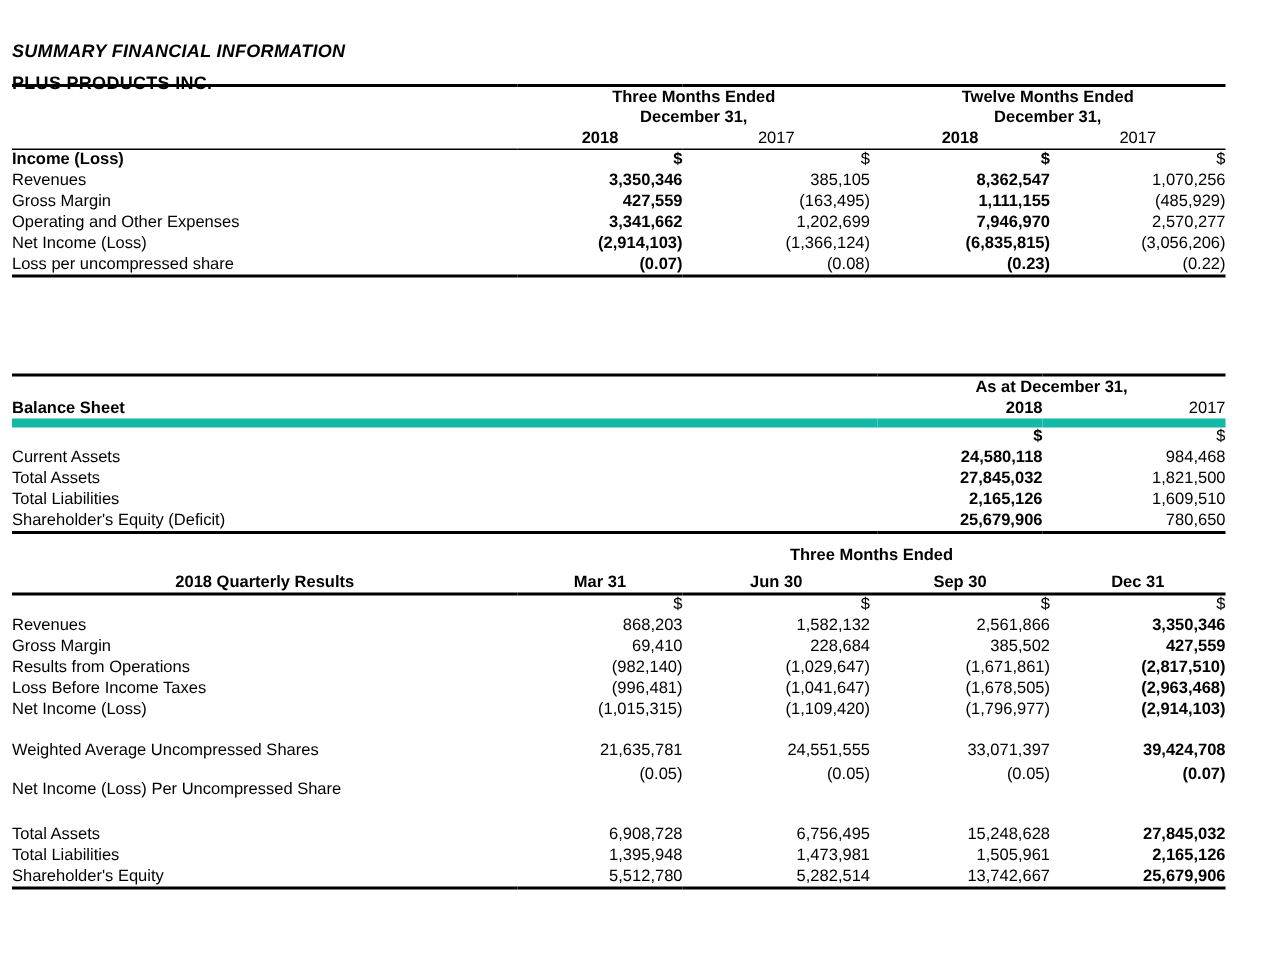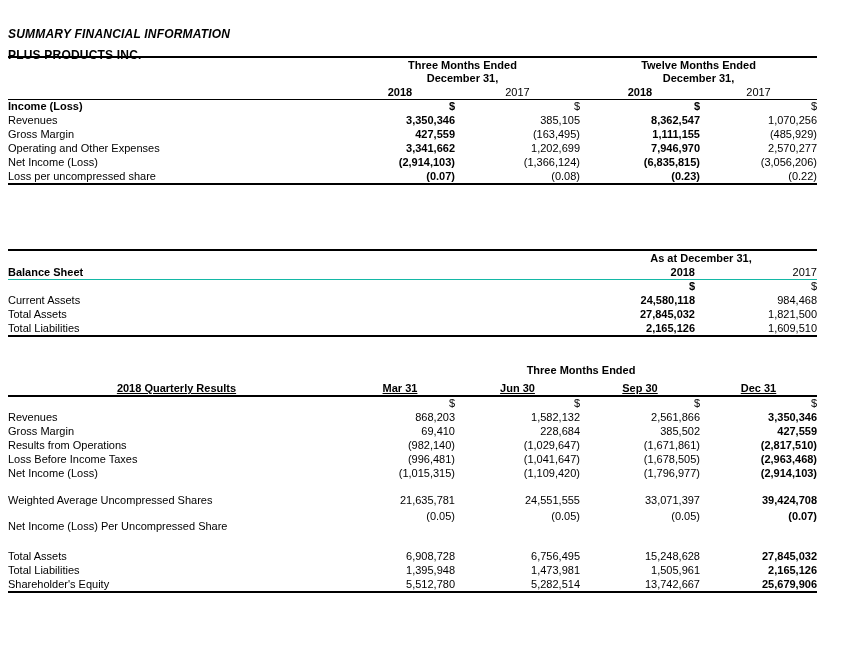--- a/index.html
+++ b/index.html
@@ -11,25 +11,25 @@
   td{padding:0;vertical-align:bottom;white-space:nowrap;overflow:visible;height:14px;line-height:13px;}
   .num{text-align:right;}
   .ctr{text-align:center;}
   .b{font-weight:bold;}
   tr.grp td{height:13px;line-height:12px;}
   tr.years td{height:15px;}
   tr.cur td{height:13px;}
   #income-table{top:56px;border-top:2px solid #000;border-bottom:2px solid #000;}
   #income-table tr.years{border-bottom:1px solid #000;}
   #balance-table{top:225px;border-top:2px solid #000;border-bottom:2px solid #000;margin-top:24px;}
-  #balance-table tr.head{border-bottom:1px solid #14b8a6;}
+  #balance-table tr.head{border-bottom:6px solid #14b8a6;}
   #balance-table tr.head td{height:15px;}
   #quarterly-table{top:362px;border-bottom:2px solid #000;}
   #quarterly-table tr.grp td{height:14px;}
-  #quarterly-table tr.head{border-bottom:2px solid #000;text-decoration:underline;}
+  #quarterly-table tr.head{border-bottom:2px solid #000;}
   #quarterly-table tr.head td{height:19px;}
   tr.spacer td{height:13px;}
   tr.spacer2 td{height:14px;}
   tr.pershare td{height:26px;}
   tr.pershare td.num{vertical-align:top;line-height:14px;padding-top:2px;}
   tr.pershare td.lbl{vertical-align:bottom;padding-bottom:2px;}
 </style>
 </head>
 <body>
 
@@ -138,20 +138,25 @@
     <tr>
       <td>Total Assets</td>
       <td class="num b">27,845,032</td>
       <td class="num">1,821,500</td>
     </tr>
     <tr>
       <td>Total Liabilities</td>
       <td class="num b">2,165,126</td>
       <td class="num">1,609,510</td>
     </tr>
+    <tr>
+      <td>Shareholder's Equity (Deficit)</td>
+      <td class="num b">25,679,906</td>
+      <td class="num">780,650</td>
+    </tr>
   </tbody>
     </table>
 
   <table id="quarterly-table">
     <colgroup>
       <col style="width:337px">
         <col style="width:110px">
         <col style="width:125px">
         <col style="width:120px">
         <col style="width:117px">

